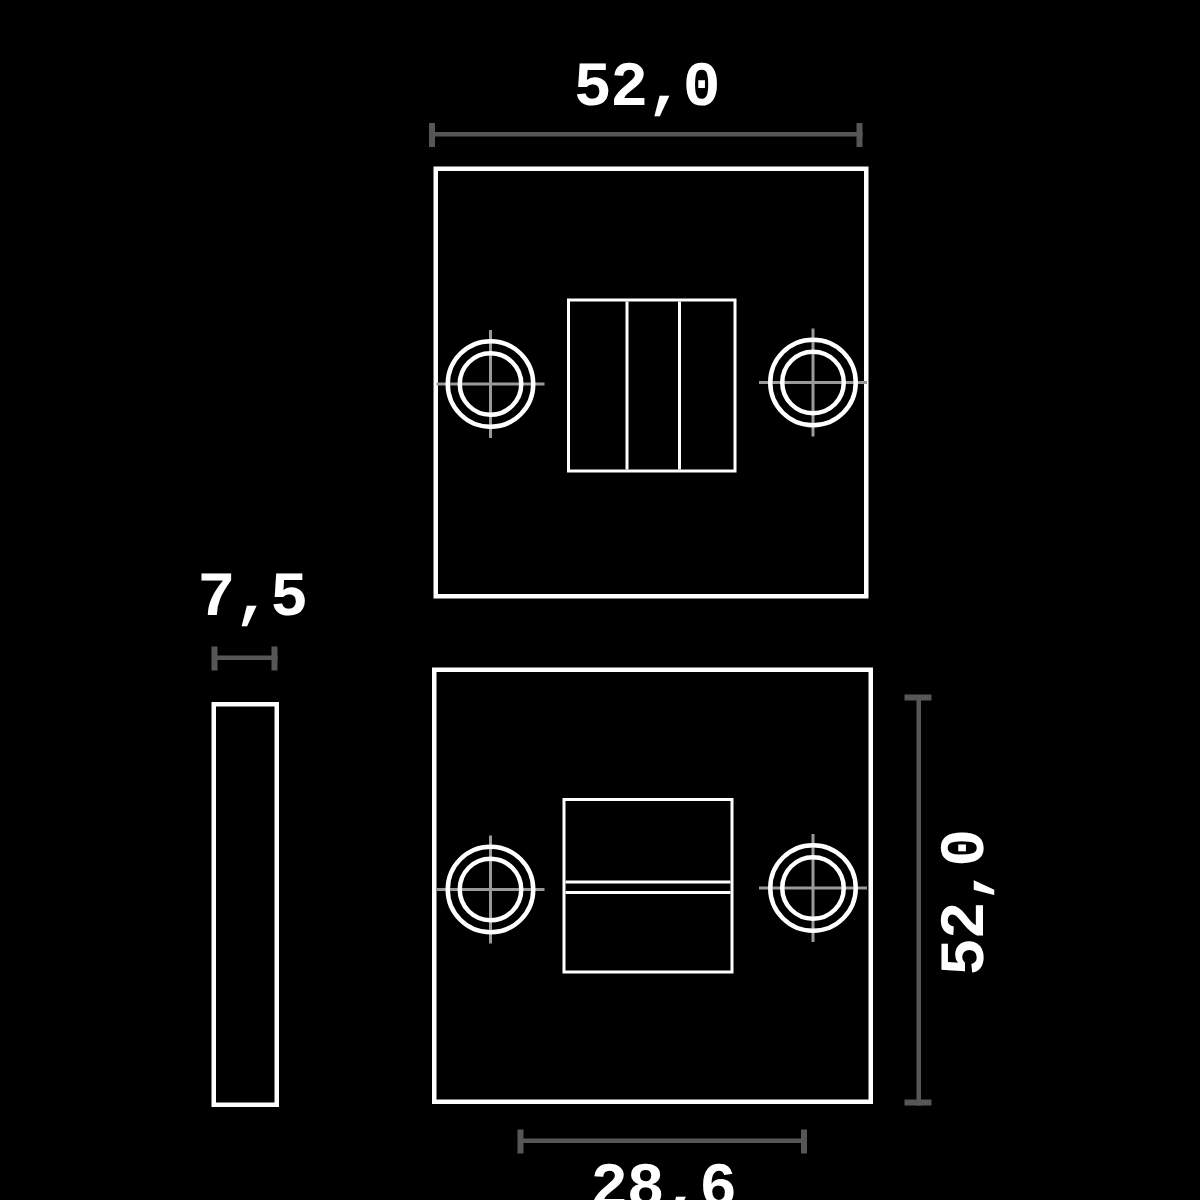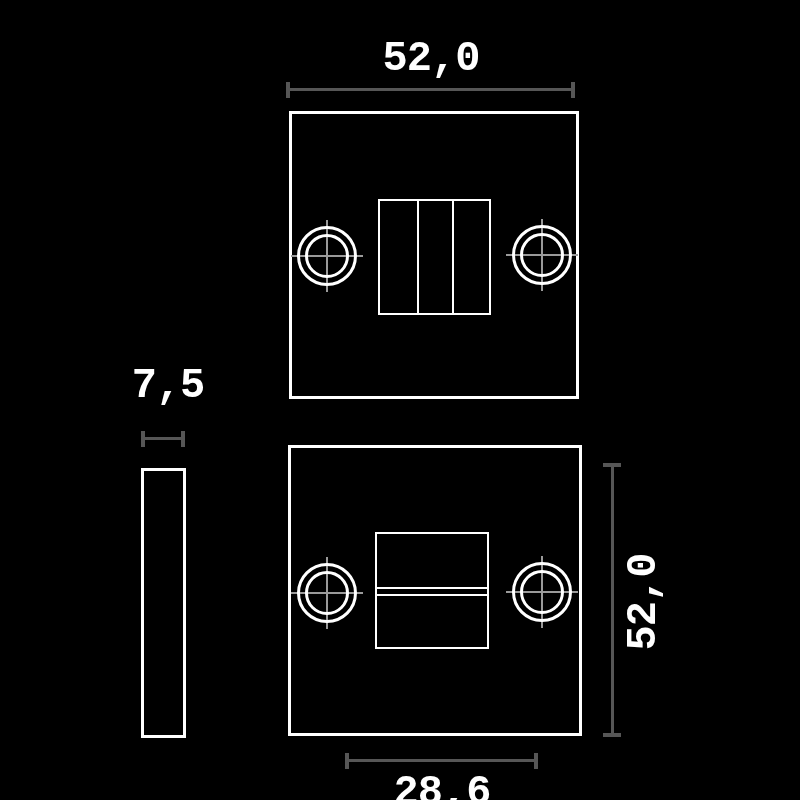--- a/index.html
+++ b/index.html
@@ -114,21 +114,21 @@
     <div class="ring-outer"></div>
     <div class="ring-inner"></div>
   </div>
   <div class="hole" style="left:506px; top:187px;">
     <div class="cross-h"></div>
     <div class="cross-v"></div>
     <div class="ring-outer"></div>
     <div class="ring-inner"></div>
   </div>
 
-  <div class="dim-label" style="left:118px; top:333px; width:100px;">7,5</div>
+  <div class="dim-label" style="left:118px; top:346px; width:100px;">7,5</div>
   <div class="dim-line-h" style="left:143px; top:405px; width:42px;"></div>
   <div class="dim-tick-v" style="left:141px; top:399px;"></div>
   <div class="dim-tick-v" style="left:181px; top:399px;"></div>
 
   <div class="plate" style="left:141px; top:436px; width:45px; height:270px;"></div>
 
   <div class="plate" style="left:288px; top:413px; width:294px; height:291px;"></div>
 
   <div class="rocker" style="left:375px; top:500px; width:114px; height:117px;">
     <div class="h-div" style="top:53px;"></div>

